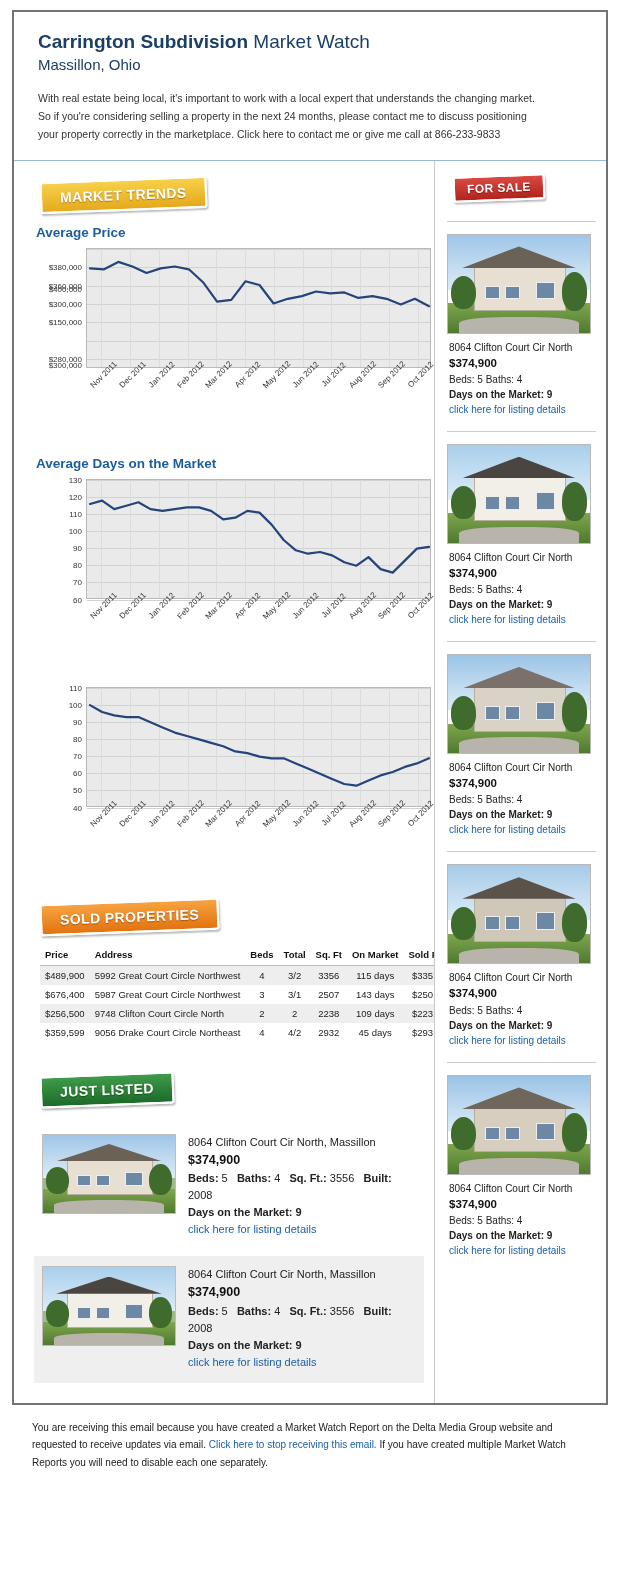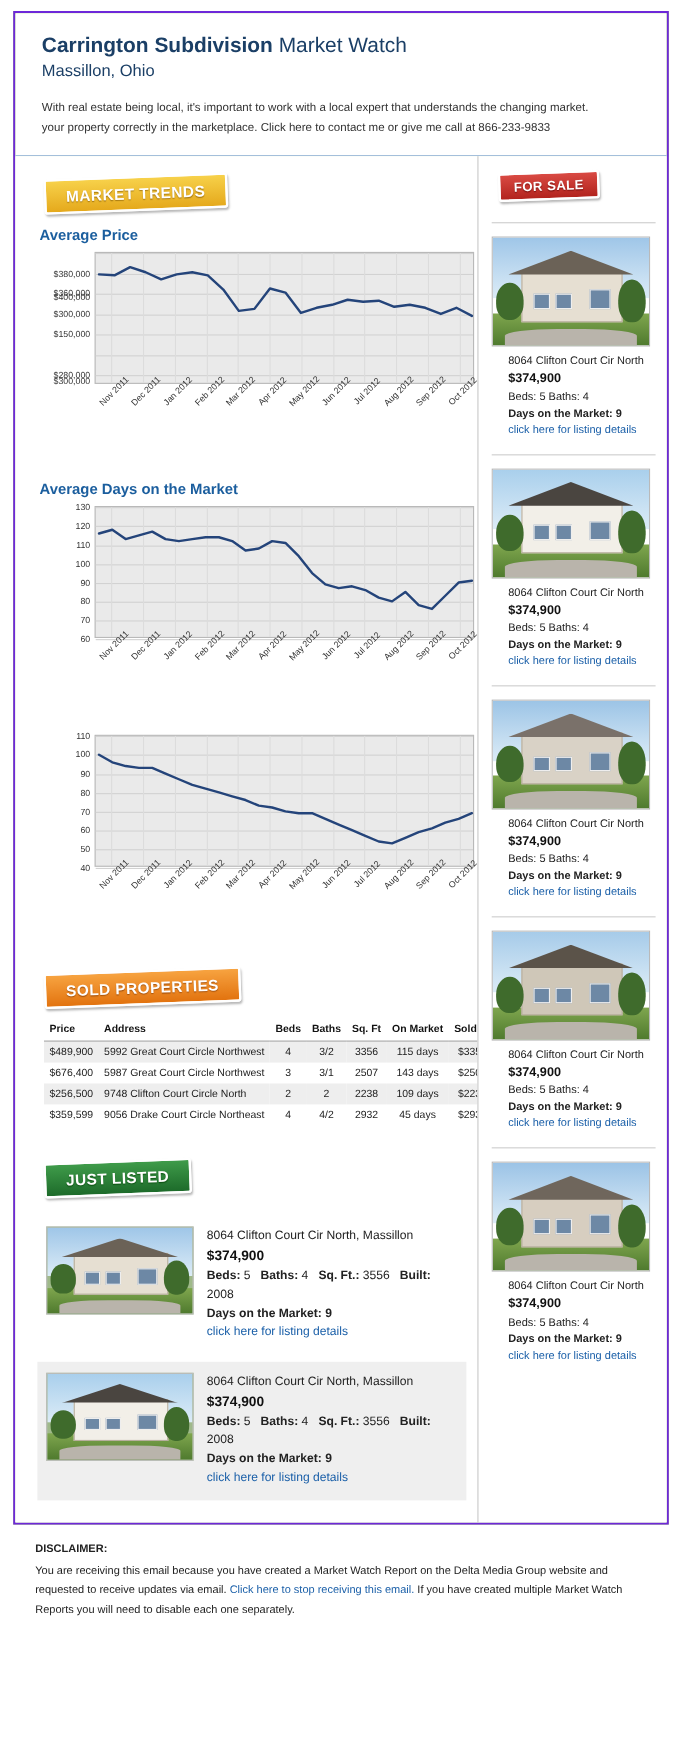--- a/index.html
+++ b/index.html
@@ -12,22 +12,22 @@
     -webkit-font-smoothing:antialiased;
   }
   .page{
     width:620px;
     min-height:1583px;
     box-sizing:border-box;
     padding:10px 12px 0 12px;
     background:#ffffff;
   }
   .frame{
-    border:2px solid #6d28d9;
-    background:#bef264;
+    border:2px solid #737373;
+    background:#ec4899;
   }
   
   .header{
     padding:18px 24px 16px 24px;
     border-bottom:1px solid #9bb8d8;
     background:#fff;
   }
   .title{
     font-size:19px;
     color:#1b3f66;
@@ -215,21 +215,21 @@
   .side-photo{
     width:136px;height:92px;
     border:1px solid #b9b9b9;
     padding:3px;
     background:#fff;
     box-sizing:content-box;
     margin:0 0 6px 2px;
     overflow:hidden;
     position:relative;
   }
-  .side-text{font-size:10px;line-height:1.5;color:#222;margin-left:17px;}
+  .side-text{font-size:10px;line-height:1.5;color:#222;margin-left:4px;}
   .side-price{font-size:11.5px;font-weight:bold;color:#111;}
   .side-dom{font-weight:bold;}
   .sep{height:1px;background:#cccccc;margin:10px 2px 12px 2px;}
   
   .sky{position:absolute;left:0;top:0;right:0;height:56%;background:linear-gradient(#9fc6e8,#d9e9f5);}
   .ground{position:absolute;left:0;right:0;bottom:0;height:30%;background:linear-gradient(#7fa64e,#4f7a2e);}
   .drive{position:absolute;left:8%;right:8%;bottom:0;height:16%;background:#b9b4ab;border-radius:40% 40% 0 0;}
   .house{position:absolute;left:18%;bottom:22%;width:64%;height:46%;background:#e6dfd2;border:1px solid #b7ae9d;}
   .roof{position:absolute;left:10%;bottom:66%;width:80%;height:22%;background:#6b6257;
         clip-path:polygon(0 100%,50% 0,100% 100%);}
@@ -250,20 +250,21 @@
 <div class="page">
   <div class="frame">
 
     <div class="header">
       <div class="title">
         <b>Carrington Subdivision</b><span> Market Watch</span>
       </div>
       <div class="subtitle">Massillon, Ohio</div>
       <div class="intro">
         <div>With real estate being local, it's important to work with a local expert that understands the changing market.</div>
+        <div>So if you're considering selling a property in the next 24 months, please contact me to discuss positioning</div>
         <div>your property correctly in the marketplace. Click here to contact me or give me call at 866-233-9833</div>
       </div>
     </div>
 
     <div class="body">
 
       <div class="col-main">
 
         <div class="ribbon-wrap">
           <div class="ribbon ribbon-yellow">MARKET TRENDS</div>
@@ -422,21 +423,21 @@
         <div class="ribbon-wrap">
           <div class="ribbon ribbon-orange">SOLD PROPERTIES</div>
         </div>
 
         <table class="sold-table">
           <thead>
             <tr>
               <th>Price</th>
               <th>Address</th>
               <th class="num">Beds</th>
-              <th class="num">Baths</th>
+              <th class="num">Total</th>
               <th class="num">Sq. Ft</th>
               <th class="num">On Market</th>
               <th class="num">Sold Price</th>
             </tr>
           </thead>
           <tbody id="sold-body">
               <tr class="alt">
                 <td class="">$489,900</td>
                 <td class="">5992 Great Court Circle Northwest</td>
                 <td class="num">4</td>
@@ -651,16 +652,15 @@
                 <div class="side-dom">Days on the Market: 9</div>
                 <div class="link">click here for listing details</div>
               </div>
             </div>
           </div>
       </div>
     </div>
   </div>
 
   <div class="disclaimer">
-    <span class="dt">DISCLAIMER:</span>
     <span>You are receiving this email because you have created a Market Watch Report on the Delta Media Group website and requested to receive updates via email. </span><span class="link">Click here to stop receiving this email.</span><span> If you have created multiple Market Watch Reports you will need to disable each one separately.</span>
   </div>
 </div>
 
 </body></html>

